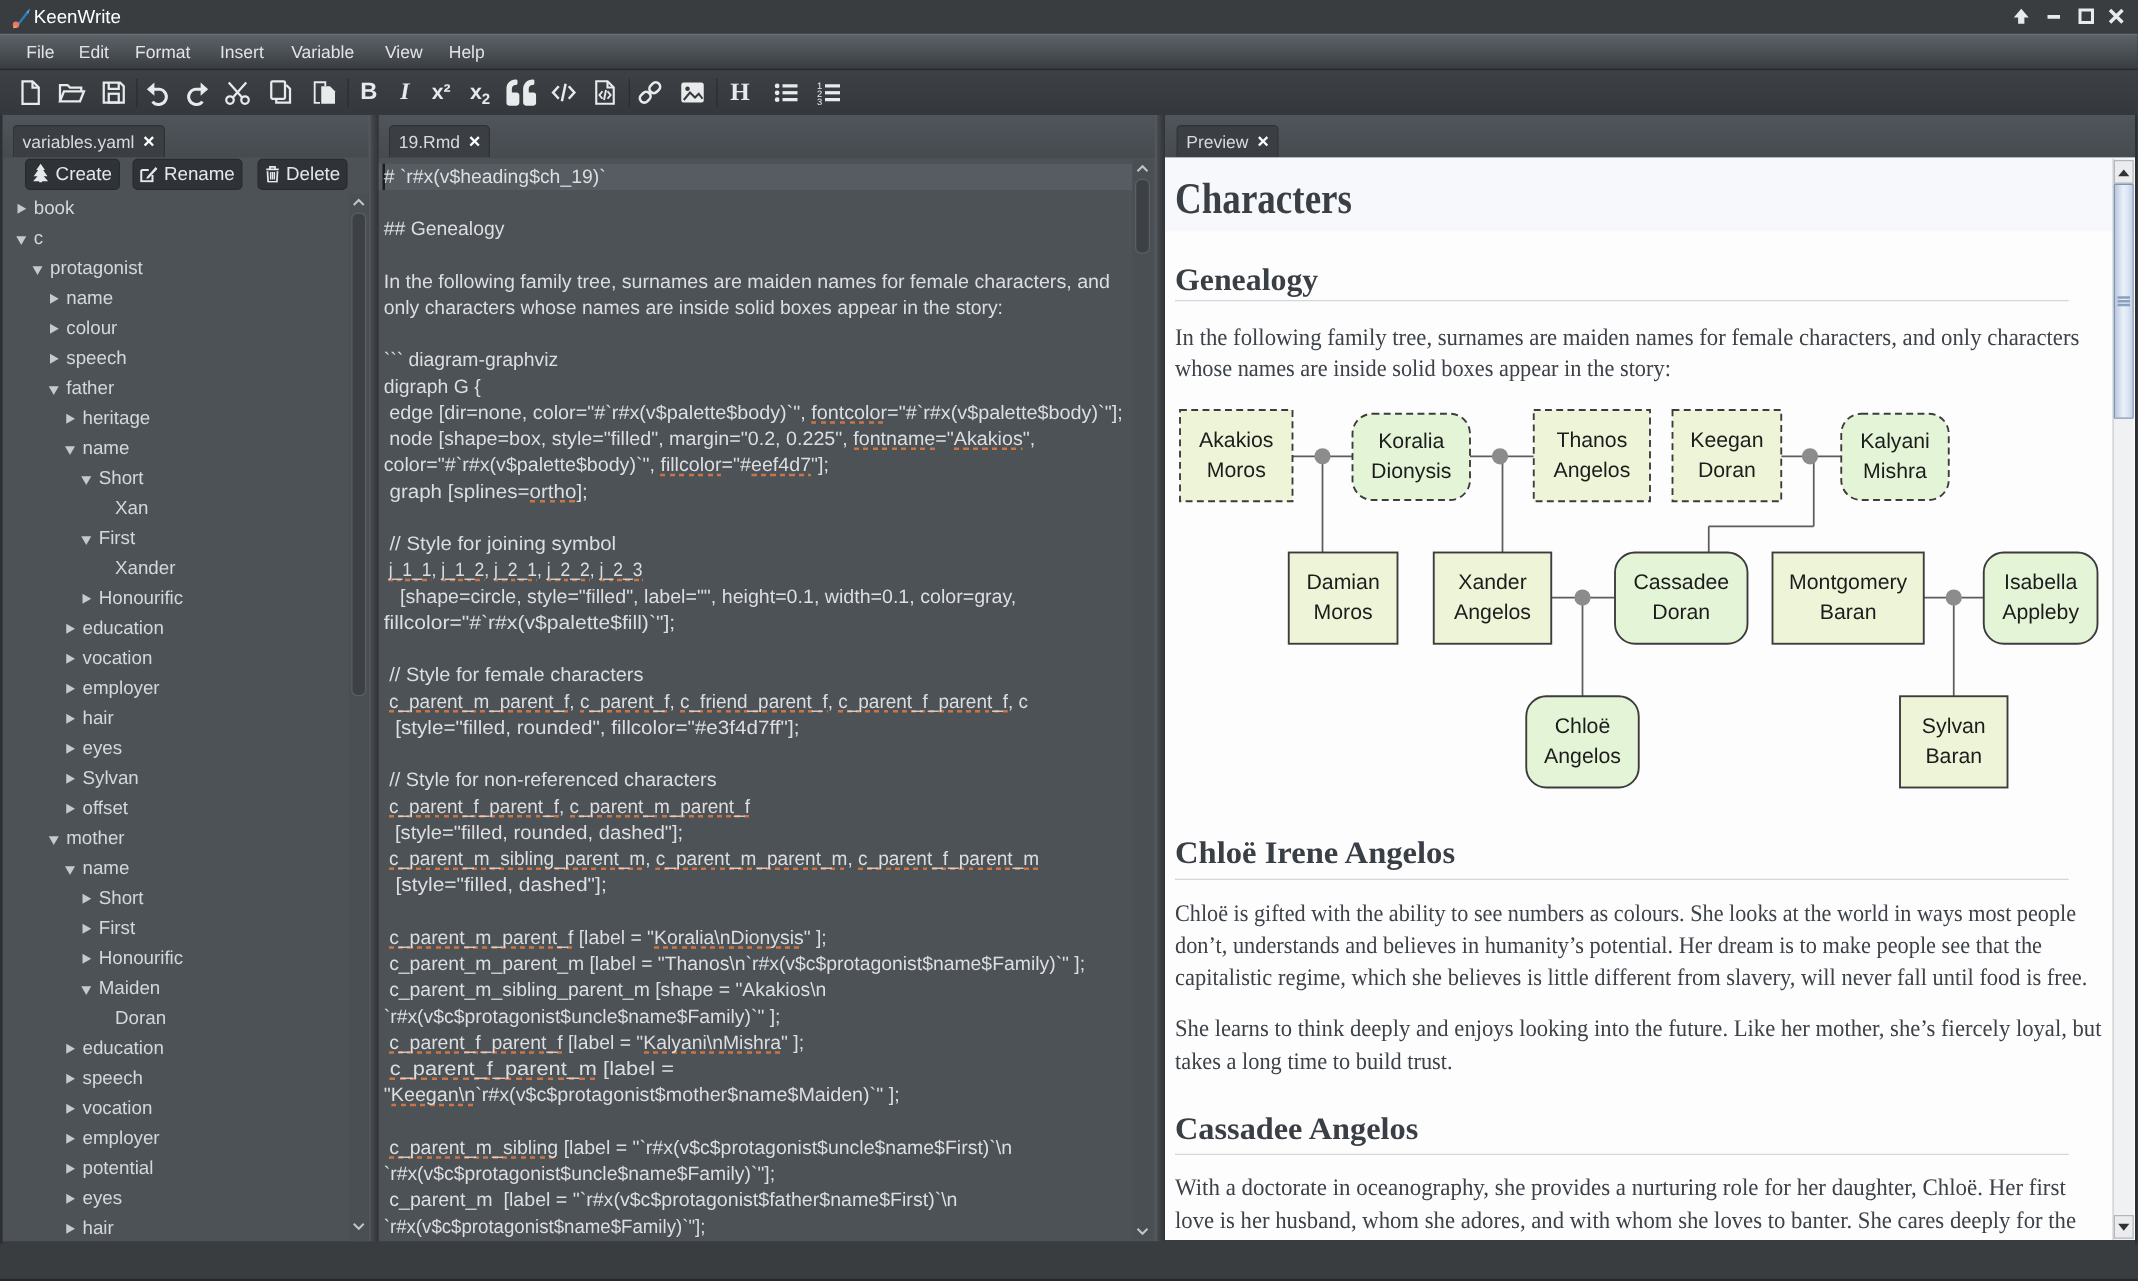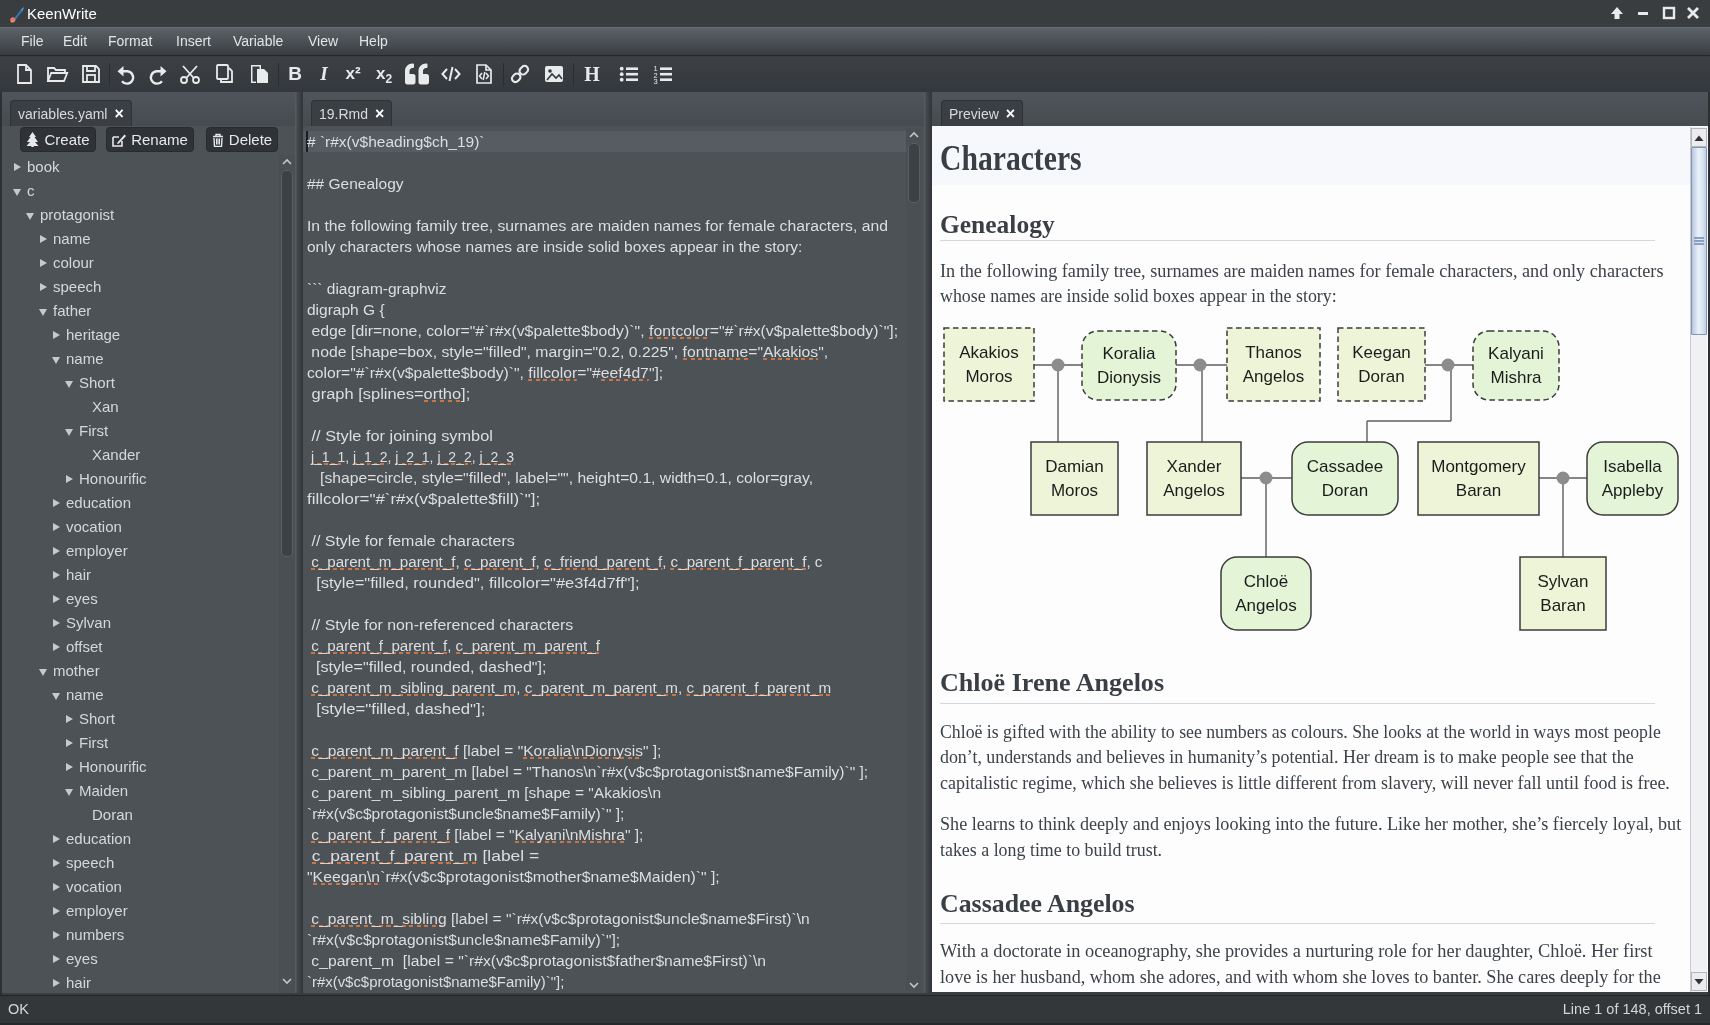--- a/index.html
+++ b/index.html
@@ -262,21 +262,21 @@
 <div class="trow abs" style="left:92px; top:803px">Doran</div>
 <div class="arr-r abs" style="left:53px; top:835px"></div>
 <div class="trow abs" style="left:66px; top:827px">education</div>
 <div class="arr-r abs" style="left:53px; top:859px"></div>
 <div class="trow abs" style="left:66px; top:851px">speech</div>
 <div class="arr-r abs" style="left:53px; top:883px"></div>
 <div class="trow abs" style="left:66px; top:875px">vocation</div>
 <div class="arr-r abs" style="left:53px; top:907px"></div>
 <div class="trow abs" style="left:66px; top:899px">employer</div>
 <div class="arr-r abs" style="left:53px; top:931px"></div>
-<div class="trow abs" style="left:66px; top:923px">numbers</div>
+<div class="trow abs" style="left:66px; top:923px">potential</div>
 <div class="arr-r abs" style="left:53px; top:955px"></div>
 <div class="trow abs" style="left:66px; top:947px">eyes</div>
 <div class="arr-r abs" style="left:53px; top:979px"></div>
 <div class="trow abs" style="left:66px; top:971px">hair</div>
 </div>
 
 <div class="abs" id="editorpanel"></div>
 <div class="abs" id="curline"></div>
 <div class="abs" id="caret"></div>
 <div id="edlines">
@@ -383,24 +383,20 @@
   <div class="pl" style="left:8px; top:620.1px; transform:scaleX(0.9401); transform-origin:left top;">don’t, understands and believes in humanity’s potential. Her dream is to make people see that the</div>
   <div class="pl" style="left:8px; top:646.0px; transform:scaleX(0.9462); transform-origin:left top;">capitalistic regime, which she believes is little different from slavery, will never fall until food is free.</div>
   <div class="pl" style="left:8px; top:687.2px; transform:scaleX(0.9539); transform-origin:left top;">She learns to think deeply and enjoys looking into the future. Like her mother, she’s fiercely loyal, but</div>
   <div class="pl" style="left:8px; top:712.6px; transform:scaleX(0.9415); transform-origin:left top;">takes a long time to build trust.</div>
   <div class="ph2" style="left:8px; top:764.0px; font-size:25px; transform:scaleX(1.034); transform-origin:left top;">Cassadee Angelos</div>
   <div class="prule" style="left:8px; top:797px;"></div>
   <div class="pl" style="left:8px; top:814.3px; transform:scaleX(0.9656); transform-origin:left top;">With a doctorate in oceanography, she provides a nurturing role for her daughter, Chloë. Her first</div>
   <div class="pl" style="left:8px; top:840.1px; transform:scaleX(0.9559); transform-origin:left top;">love is her husband, whom she adores, and with whom she loves to banter. She cares deeply for the</div>
 </div>
 
-<div class="abs" id="statusbar">
-  <div style="position:absolute; left:8px; top:5px;">OK</div>
-  <div style="position:absolute; right:8px; top:5px;">Line 1 of 148, offset 1</div>
-</div>
 
 <div class="abs sbdark" style="left:279px; top:155px; width:16px; height:838px;"></div>
 <svg class="abs" style="left:281px; top:157px" width="12" height="10">
       <path d="M2 7 L6 3 L10 7" fill="none" stroke="#c3c6c8" stroke-width="1.6"></path>
     </svg>
 <div class="sbthumb" style="left:281px; top:170px; width:12px; height:387px;"></div>
 <svg class="abs" style="left:281px; top:976px" width="12" height="10">
       <path d="M2 3 L6 7 L10 3" fill="none" stroke="#c3c6c8" stroke-width="1.6"></path>
     </svg>
 <div class="abs sbdark" style="left:906px; top:128px; width:16px; height:863px;"></div>

